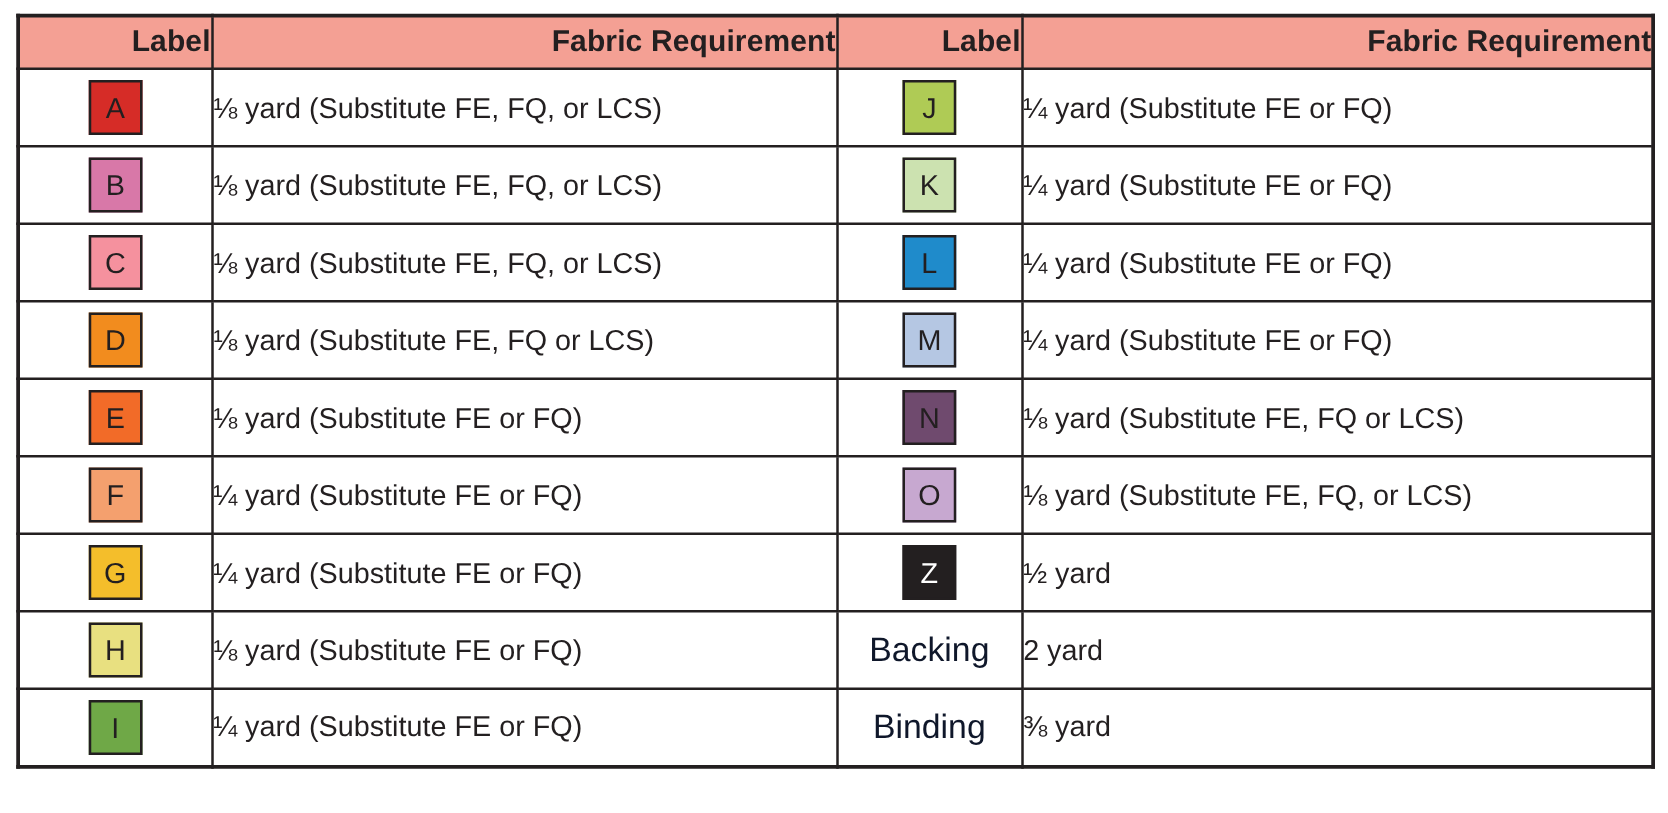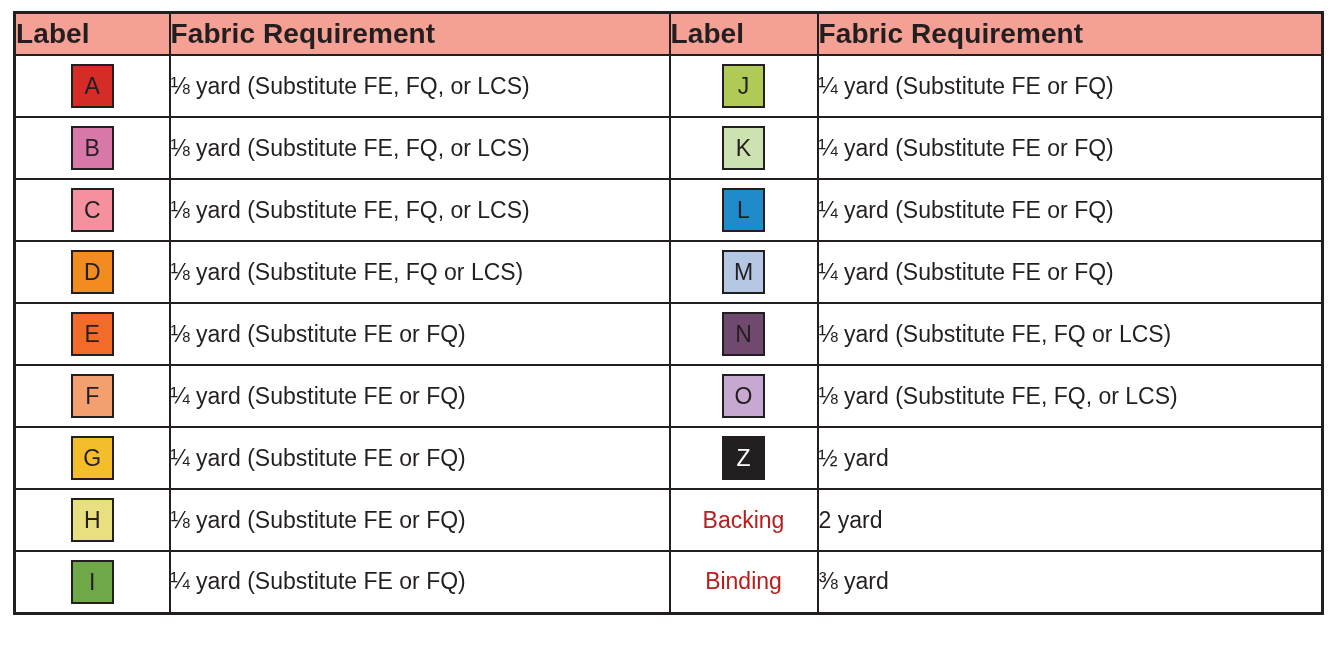--- a/index.html
+++ b/index.html
@@ -35,23 +35,23 @@
   
   col.col-label-left   { width: 155px; }
   col.col-req-left     { width: 500px; }
   col.col-label-right  { width: 148px; }
   col.col-req-right    { width: 505px; }
 
   
   .hdr {
     background: #f4a094;
     height: 40px;
-    text-align: left;
+    text-align: right;
     vertical-align: middle;
-    font-size: 28px;
+    font-size: 24px;
     font-weight: bold;
     letter-spacing: 0.1px;
     color: #231f20;
   }
 
   
   .body-row { height: 62px; }
 
   .cell-label {
     text-align: center;
@@ -74,22 +74,22 @@
     box-sizing: border-box;
     line-height: 40px;
     text-align: center;
     font-size: 23px;
     color: #231f20;
     vertical-align: middle;
   }
   .swatch.on-dark { color: #ffffff; }
 
   .plain-label {
-    font-size: 23px;
-    color: #b91c1c;
+    font-size: 27px;
+    color: #0f172a;
     line-height: 1;
   }
 </style>
 </head>
 <body>
 
 <table id="fabric-requirements-table">
   <colgroup>
     <col class="col-label-left">
     <col class="col-req-left">

